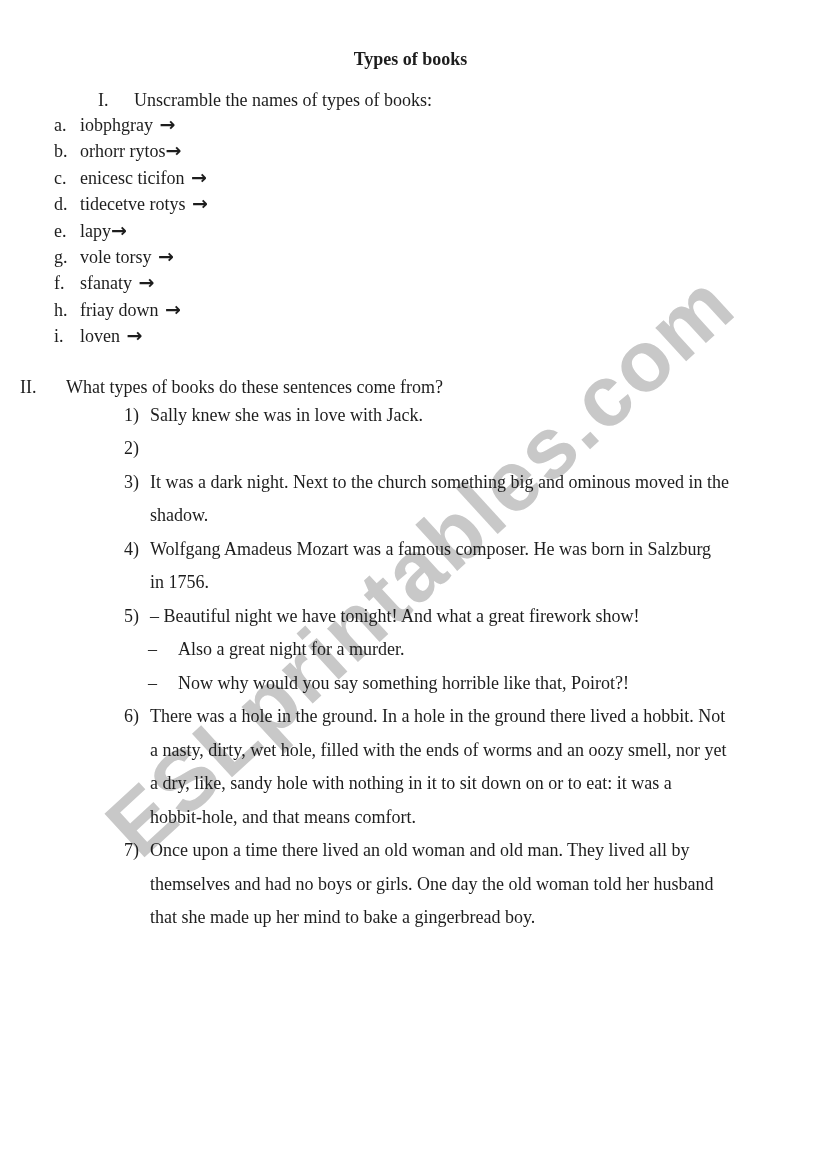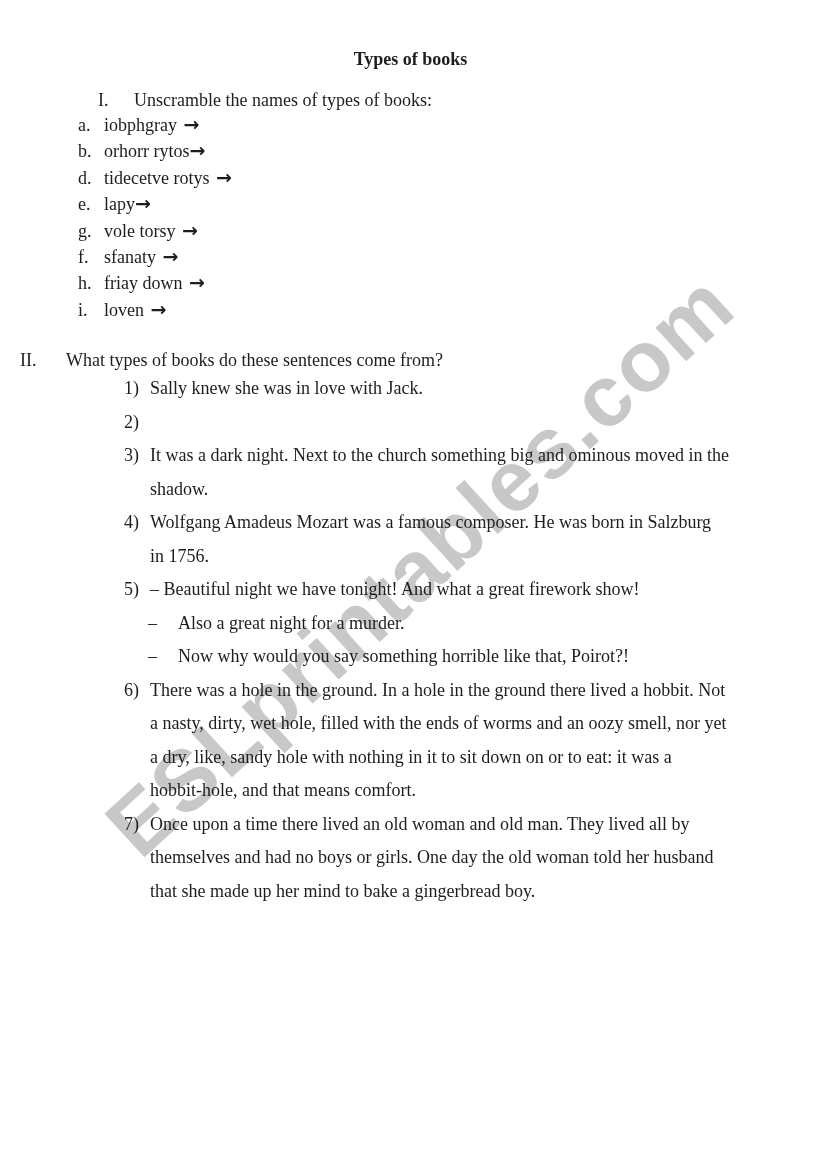--- a/index.html
+++ b/index.html
@@ -41,21 +41,21 @@
     line-height: 24px;
     font-family: Liberation Serif, serif;
   }
 
   .sec-head { line-height: 24px; }
   .sec1 .sec-head { margin-top: 17px; padding-left: 98px; }
   .sec1 .numeral { display: inline-block; width: 36px; }
   .sec2 .sec-head { margin-top: 25px; padding-left: 20px; }
   .sec2 .numeral { display: inline-block; width: 46px; }
 
-  .unscramble-list { list-style: none; padding-left: 78px; }
+  .unscramble-list { list-style: none; padding-left: 54px; }
   .unscramble-list li { line-height: 25.4px; }
   .letter { display: inline-block; width: 26px; }
 
   .arrow {
     font-family: "DejaVu Sans", sans-serif;
     font-weight: bold;
     font-size: 19px;
     white-space: pre;
   }
 
@@ -80,20 +80,21 @@
 
     <h1 class="title">Types of books</h1>
 
     <section class="sec1">
       <div class="sec-head">
         <span class="numeral">I.</span><span class="heading-text">Unscramble the names of types of books:</span>
       </div>
       <ul class="unscramble-list">
         <li><span class="letter">a.</span><span class="word">iobphgray</span><span class="arrow"> →</span></li>
         <li><span class="letter">b.</span><span class="word">orhorr rytos</span><span class="arrow">→</span></li>
+        <li><span class="letter">c.</span><span class="word">enicesc ticifon</span><span class="arrow"> →</span></li>
         <li><span class="letter">d.</span><span class="word">tidecetve rotys</span><span class="arrow"> →</span></li>
         <li><span class="letter">e.</span><span class="word">lapy</span><span class="arrow">→</span></li>
         <li><span class="letter">g.</span><span class="word">vole torsy</span><span class="arrow"> →</span></li>
         <li><span class="letter">f.</span><span class="word">sfanaty</span><span class="arrow"> →</span></li>
         <li><span class="letter">h.</span><span class="word">friay down</span><span class="arrow"> →</span></li>
         <li><span class="letter">i.</span><span class="word">loven</span><span class="arrow"> →</span></li>
       </ul>
     </section>
 
     <section class="sec2">

